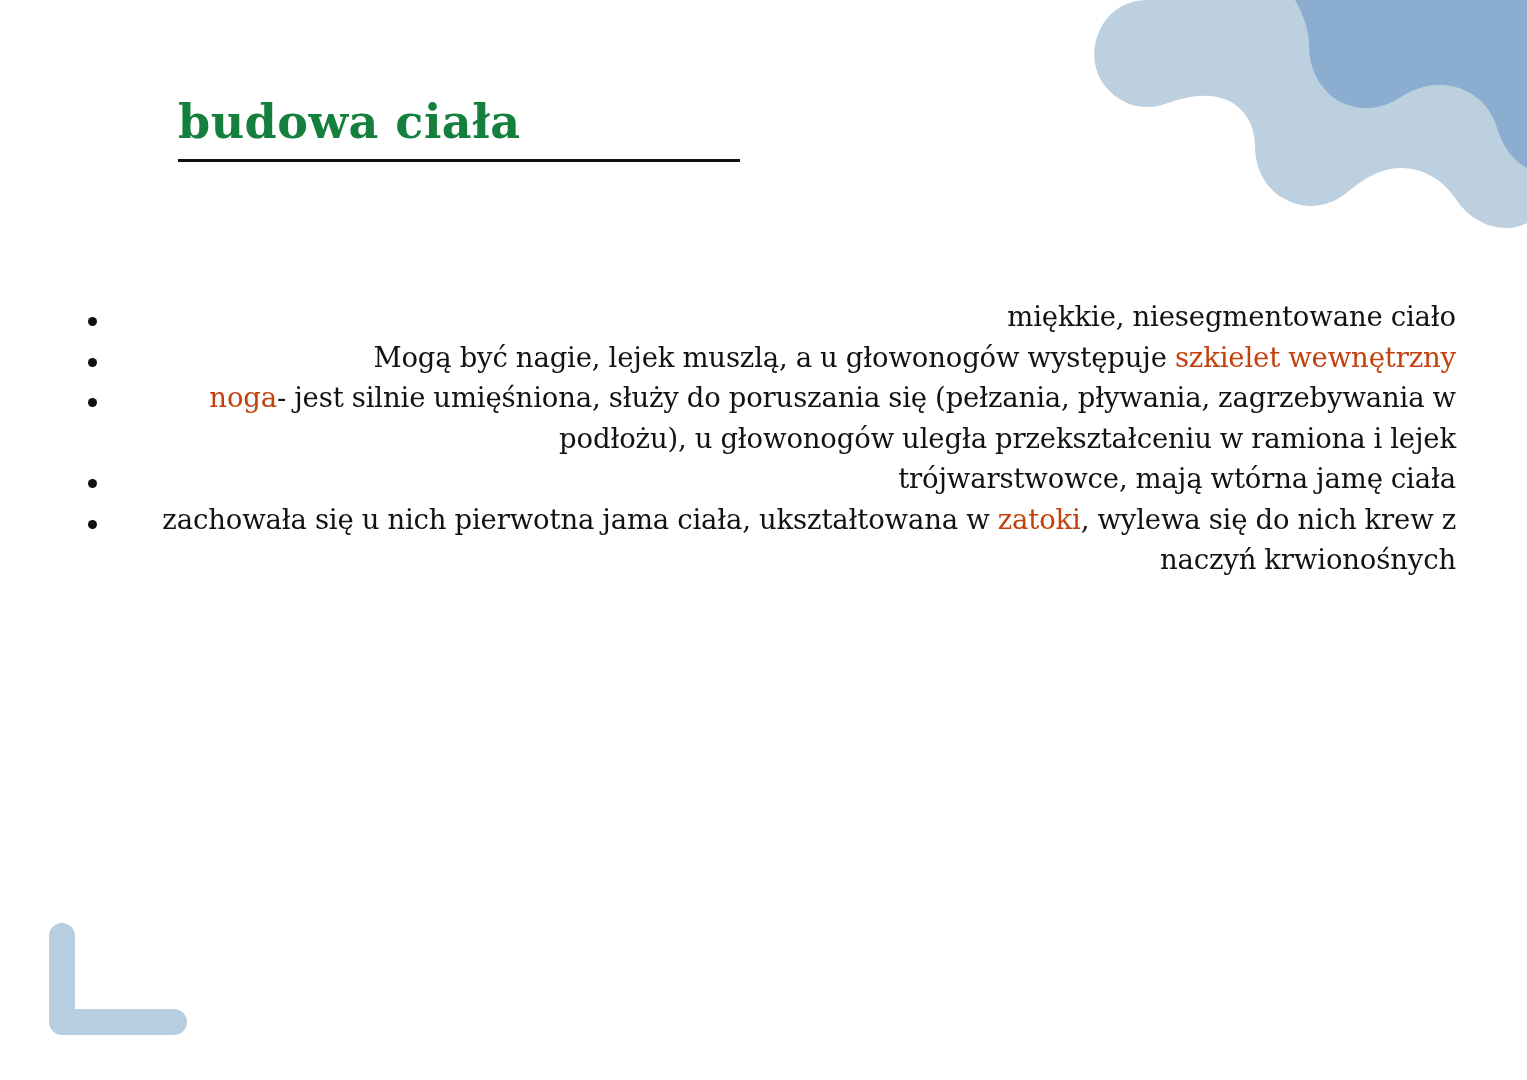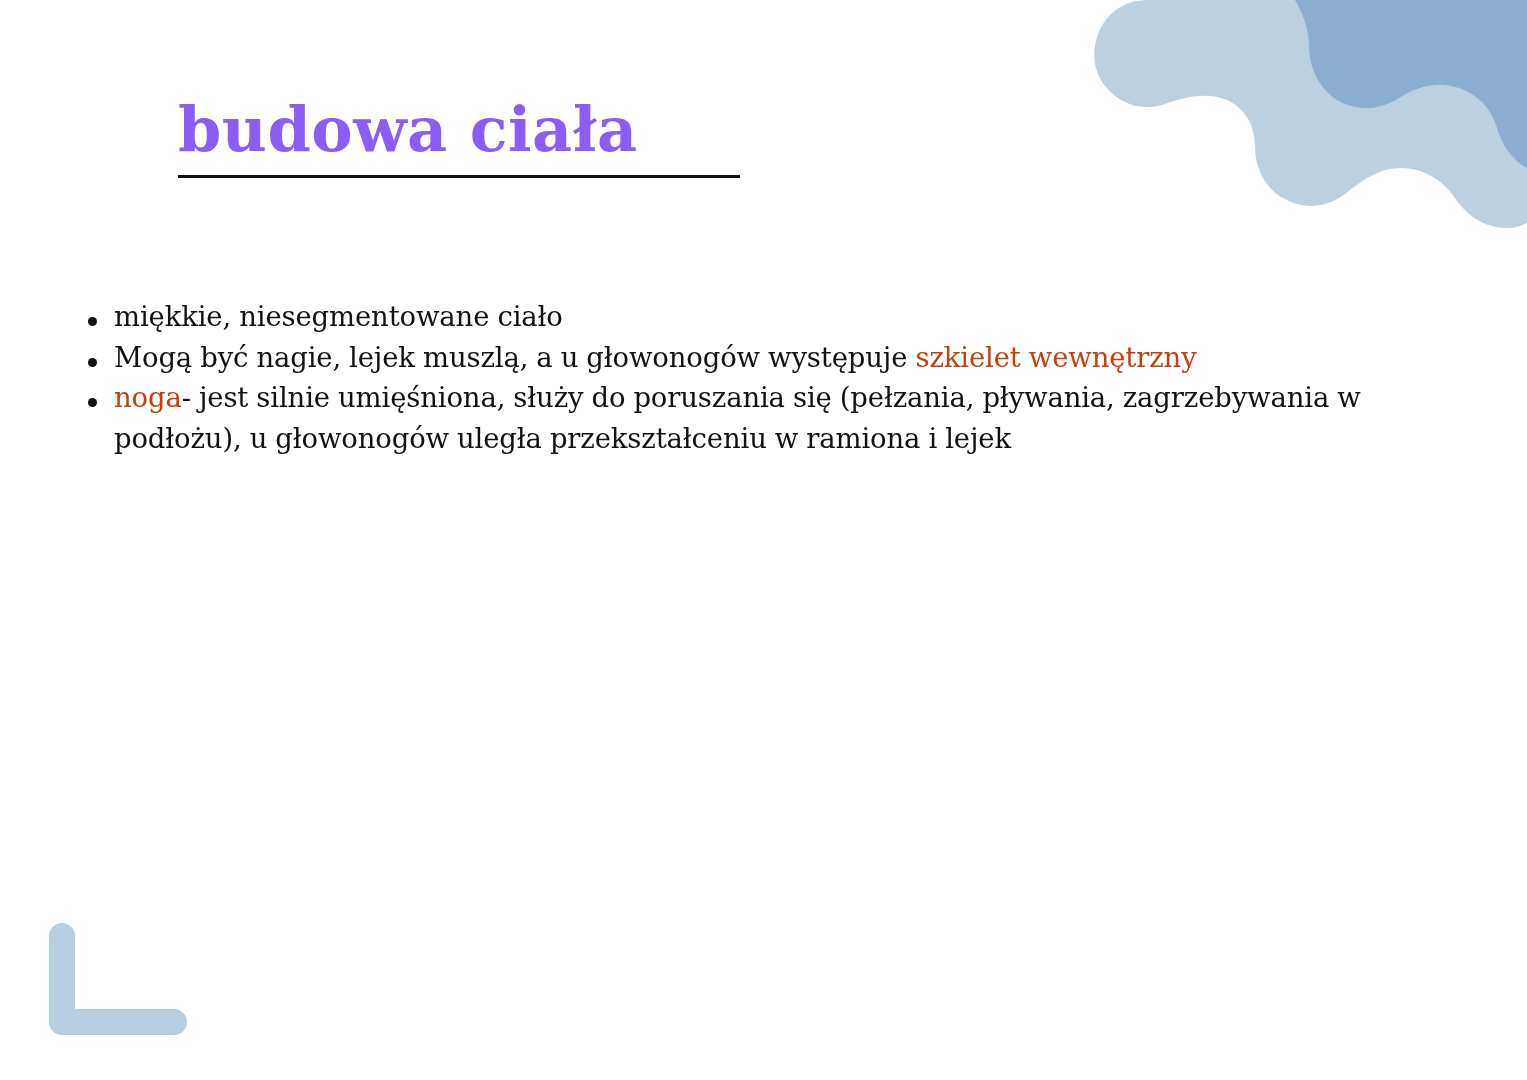--- a/index.html
+++ b/index.html
@@ -44,24 +44,24 @@
   
   #title-block {
     position: absolute;
     left: 178px;
     top: 99px;
     width: 900px;
   }
   #page-title {
     font-family: "DejaVu Serif", "Liberation Serif", serif;
     font-weight: 700;
-    font-size: 62px;
+    font-size: 46px;
     line-height: 1.0;
     letter-spacing: 0.5px;
-    color: #8b5cf6;
+    color: #15803d;
     margin: 0;
     display: inline-block;
     white-space: nowrap;
   }
   #title-underline {
     display: block;
     width: 562px;
     height: 3px;
     background: #111111;
     margin-top: 14px;
@@ -80,21 +80,21 @@
   .bullet-item {
     position: relative;
     padding-left: 36px;
     font-size: 27.5px;
     line-height: 40.5px;
     color: #121212;
     margin: 0 0 0 0;
     font-family: "DejaVu Serif", "Liberation Serif", serif;
     letter-spacing: -0.15px;
     word-spacing: -0.5px;
-    text-align: left;
+    text-align: right;
   }
   .bullet-item::before {
     content: "";
     position: absolute;
     left: 10px;
     top: 21px;
     width: 9px;
     height: 9px;
     border-radius: 50%;
     background: #111111;
@@ -140,15 +140,17 @@
 
   <div id="title-block">
     <h1 id="page-title">budowa ciała</h1>
     <span id="title-underline"></span>
   </div>
 
   <ul id="content-list">
       <li class="bullet-item"><span>miękkie, niesegmentowane ciało</span></li>
       <li class="bullet-item"><span>Mogą być nagie, lejek muszlą, a u głowonogów występuje </span><span class="hl">szkielet wewnętrzny</span></li>
       <li class="bullet-item"><span class="hl">noga</span><span>- jest silnie umięśniona, służy do poruszania się (pełzania, pływania, zagrzebywania w podłożu), u głowonogów uległa przekształceniu w ramiona i lejek</span></li>
+      <li class="bullet-item"><span>trójwarstwowce, mają wtórna jamę ciała</span></li>
+      <li class="bullet-item"><span>zachowała się u nich pierwotna jama ciała, ukształtowana w </span><span class="hl">zatoki</span><span>, wylewa się do nich krew z naczyń krwionośnych</span></li>
     </ul>
 
 </div>
 
 </body></html>

